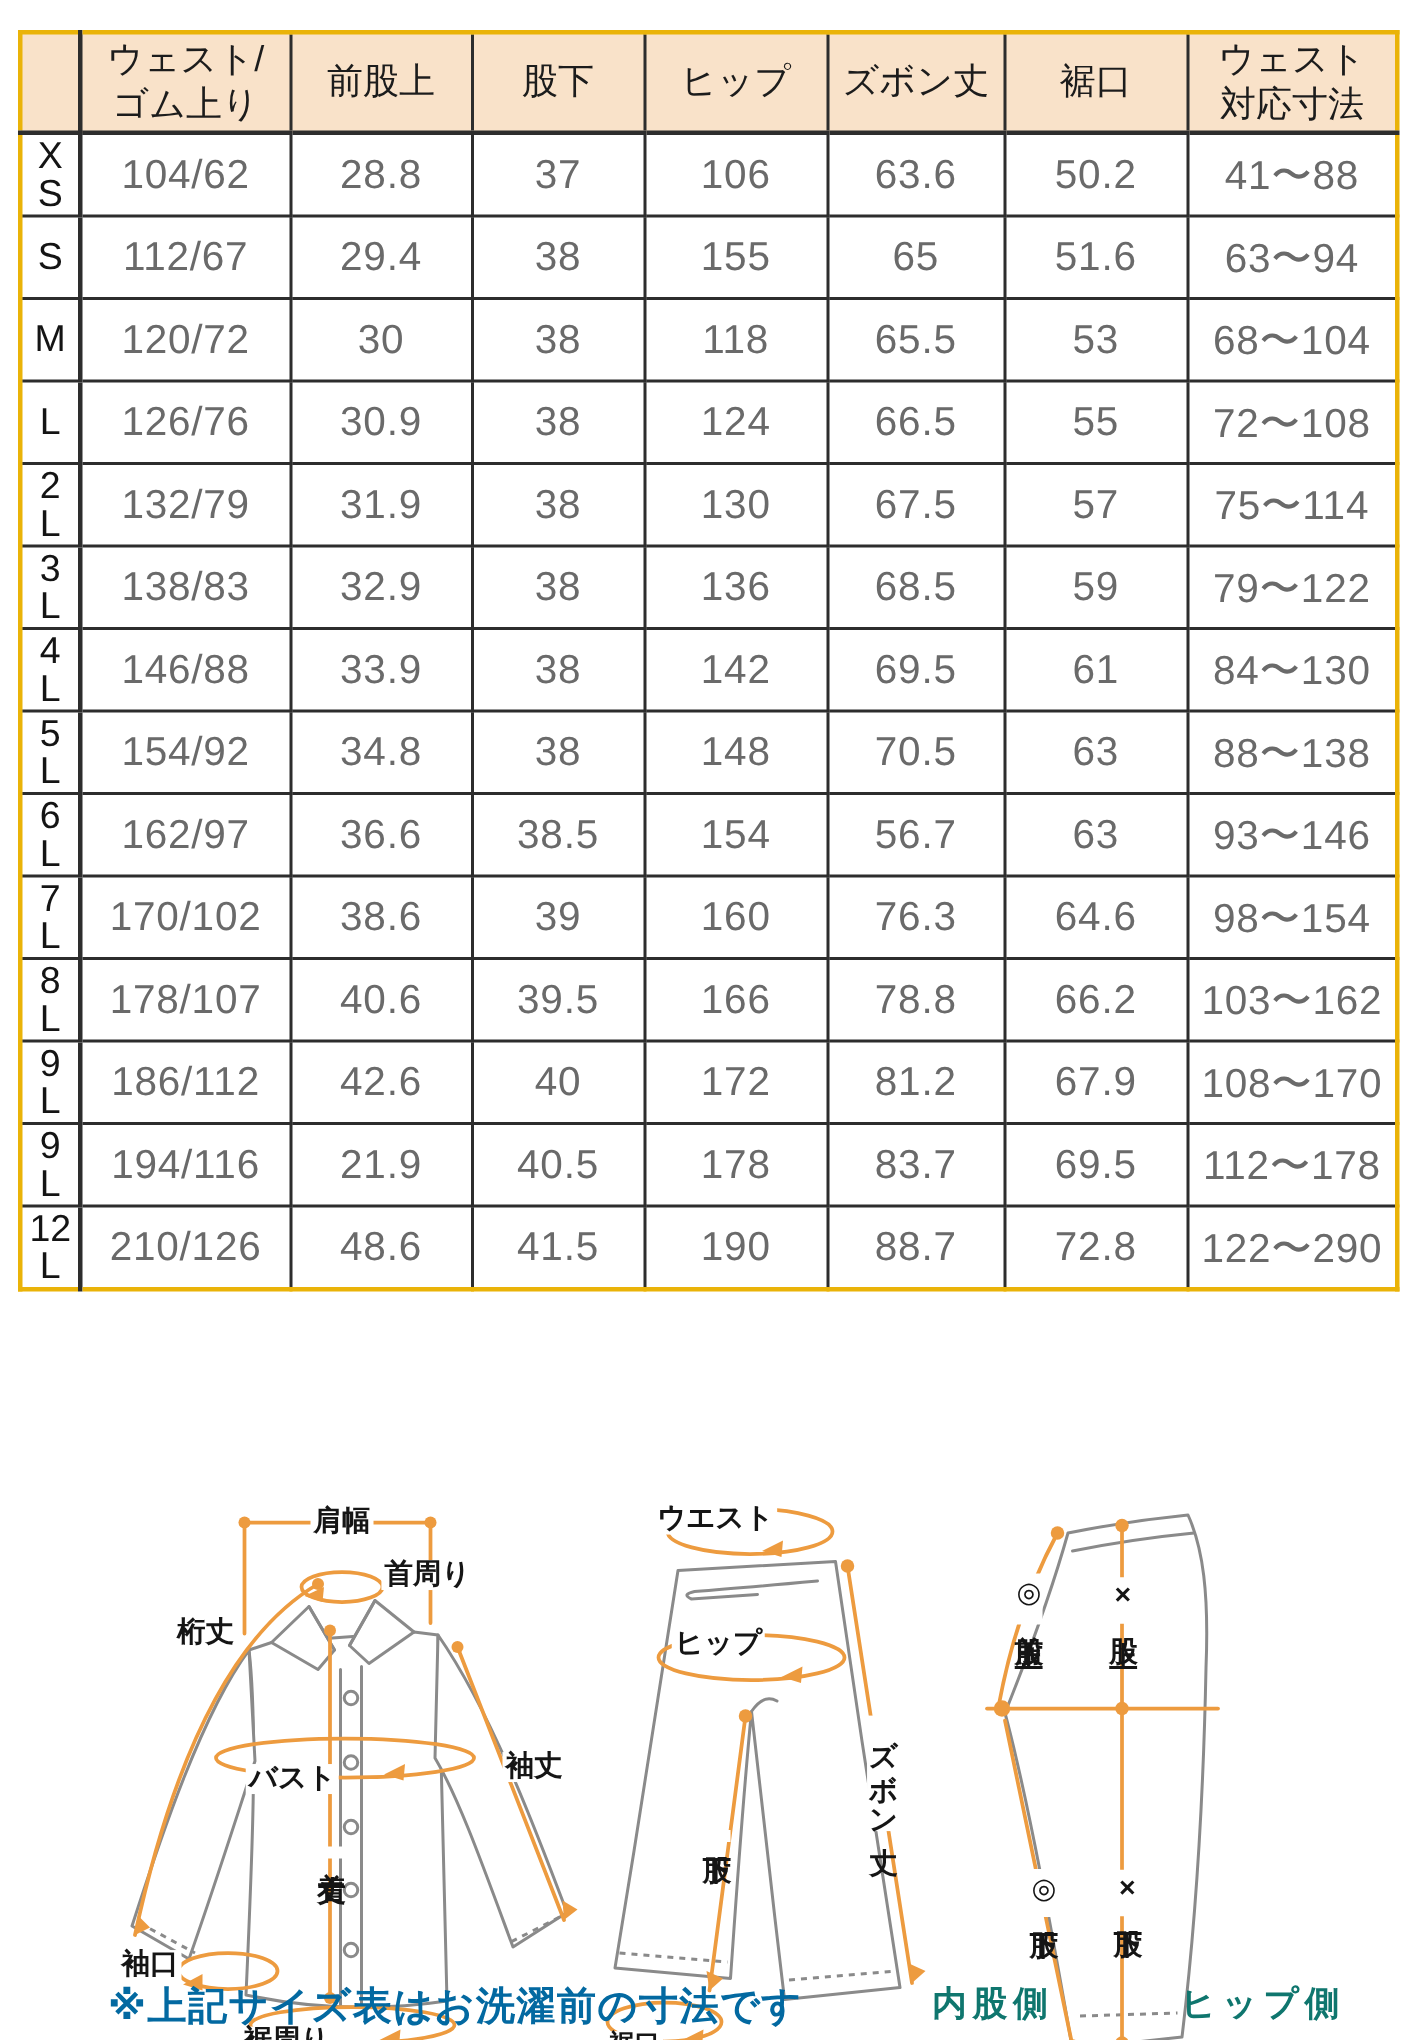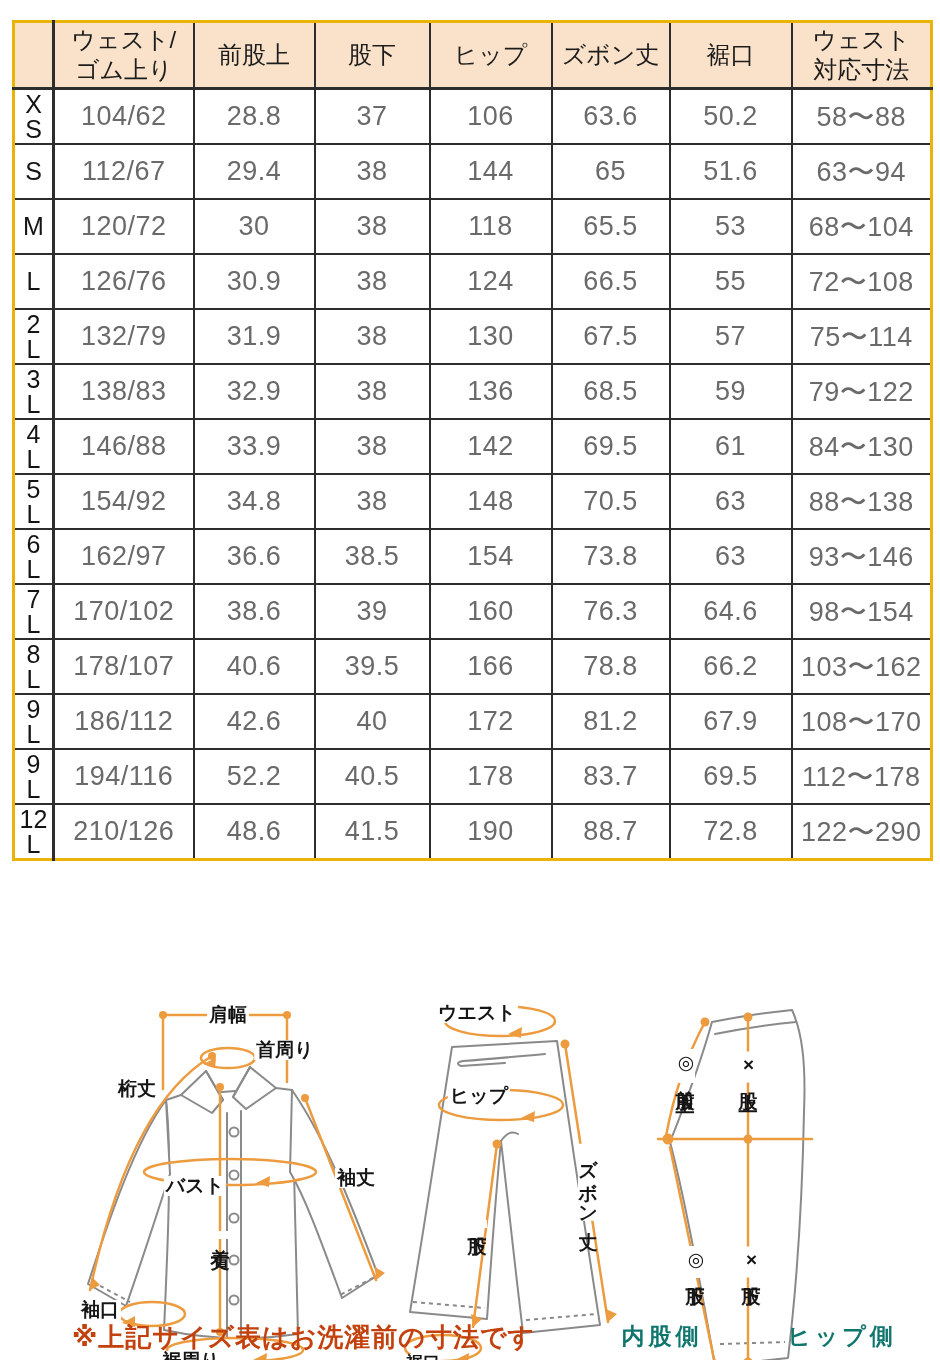--- a/index.html
+++ b/index.html
@@ -43,21 +43,21 @@
     padding:2px 0;letter-spacing:2px;
   }
   .glabel{
     position:absolute;transform:translate(-50%,-50%);
     font-weight:bold;color:#0f766e;background:transparent;
     font-size:23px;letter-spacing:4px;white-space:nowrap;z-index:2;
   }
   
   .note{
     position:absolute;left:72px;top:1320px;
-    font-size:26px;font-weight:600;color:#c2410c;letter-spacing:1px;
+    font-size:26px;font-weight:600;color:#0369a1;letter-spacing:1px;
   }
   .garment{fill:#ffffff;stroke:#8a8a8a;stroke-width:2;stroke-linejoin:round;stroke-linecap:round;}
   .garment-line{fill:none;stroke:#8a8a8a;stroke-width:2;stroke-linecap:round;}
   .garment-dash{fill:none;stroke:#8a8a8a;stroke-width:2;stroke-dasharray:4 4;}
   .meas{fill:none;stroke:#ed9b3f;stroke-width:2.5;stroke-linecap:round;}
   .meas-dot{fill:#ed9b3f;stroke:none;}
   .meas-head{fill:#ed9b3f;stroke:none;}
   .btn{fill:#ffffff;stroke:#8a8a8a;stroke-width:2;}
 </style>
 </head>
@@ -91,28 +91,28 @@
   <tbody>
       <tr>
         <th>X
 S</th>
         <td>104/62</td>
         <td>28.8</td>
         <td>37</td>
         <td>106</td>
         <td>63.6</td>
         <td>50.2</td>
-        <td>58〜88</td>
+        <td>41〜88</td>
       </tr>
       <tr>
         <th>S</th>
         <td>112/67</td>
         <td>29.4</td>
         <td>38</td>
-        <td>144</td>
+        <td>155</td>
         <td>65</td>
         <td>51.6</td>
         <td>63〜94</td>
       </tr>
       <tr>
         <th>M</th>
         <td>120/72</td>
         <td>30</td>
         <td>38</td>
         <td>118</td>
@@ -174,21 +174,21 @@
         <td>63</td>
         <td>88〜138</td>
       </tr>
       <tr>
         <th>6
 L</th>
         <td>162/97</td>
         <td>36.6</td>
         <td>38.5</td>
         <td>154</td>
-        <td>73.8</td>
+        <td>56.7</td>
         <td>63</td>
         <td>93〜146</td>
       </tr>
       <tr>
         <th>7
 L</th>
         <td>170/102</td>
         <td>38.6</td>
         <td>39</td>
         <td>160</td>
@@ -215,21 +215,21 @@
         <td>40</td>
         <td>172</td>
         <td>81.2</td>
         <td>67.9</td>
         <td>108〜170</td>
       </tr>
       <tr>
         <th>9
 L</th>
         <td>194/116</td>
-        <td>52.2</td>
+        <td>21.9</td>
         <td>40.5</td>
         <td>178</td>
         <td>83.7</td>
         <td>69.5</td>
         <td>112〜178</td>
       </tr>
       <tr>
         <th>12
 L</th>
         <td>210/126</td>

